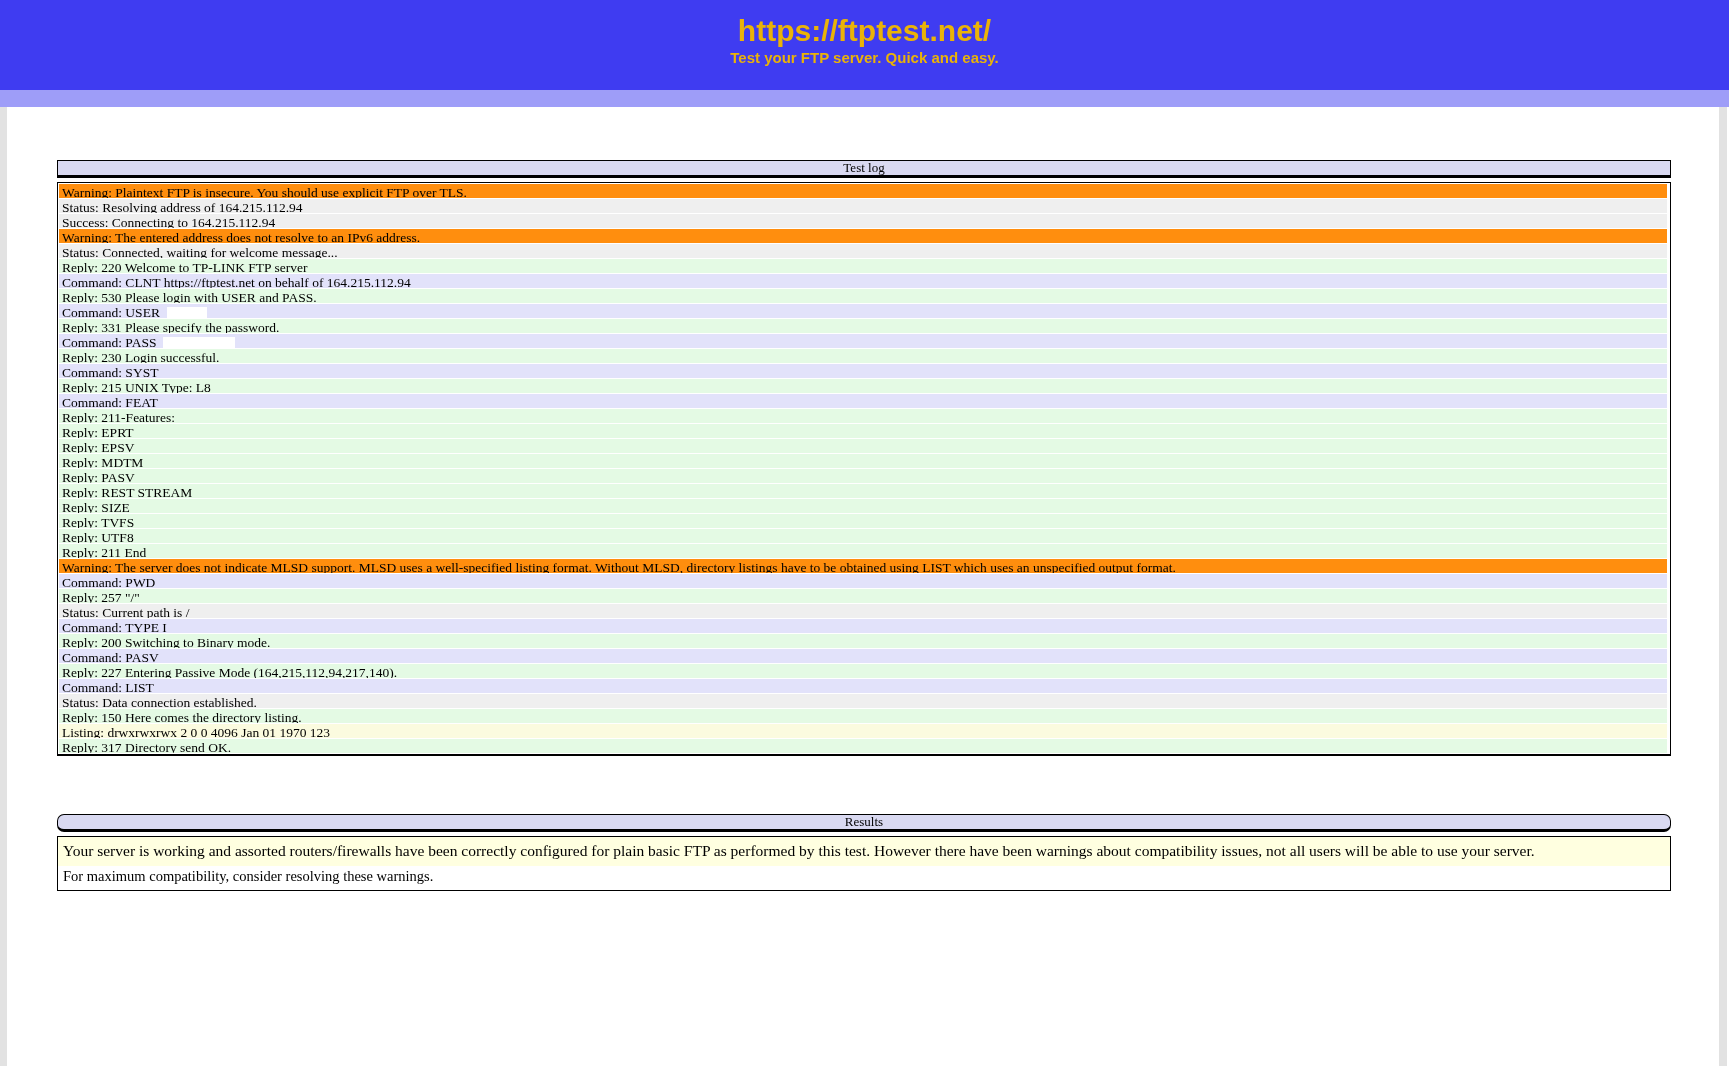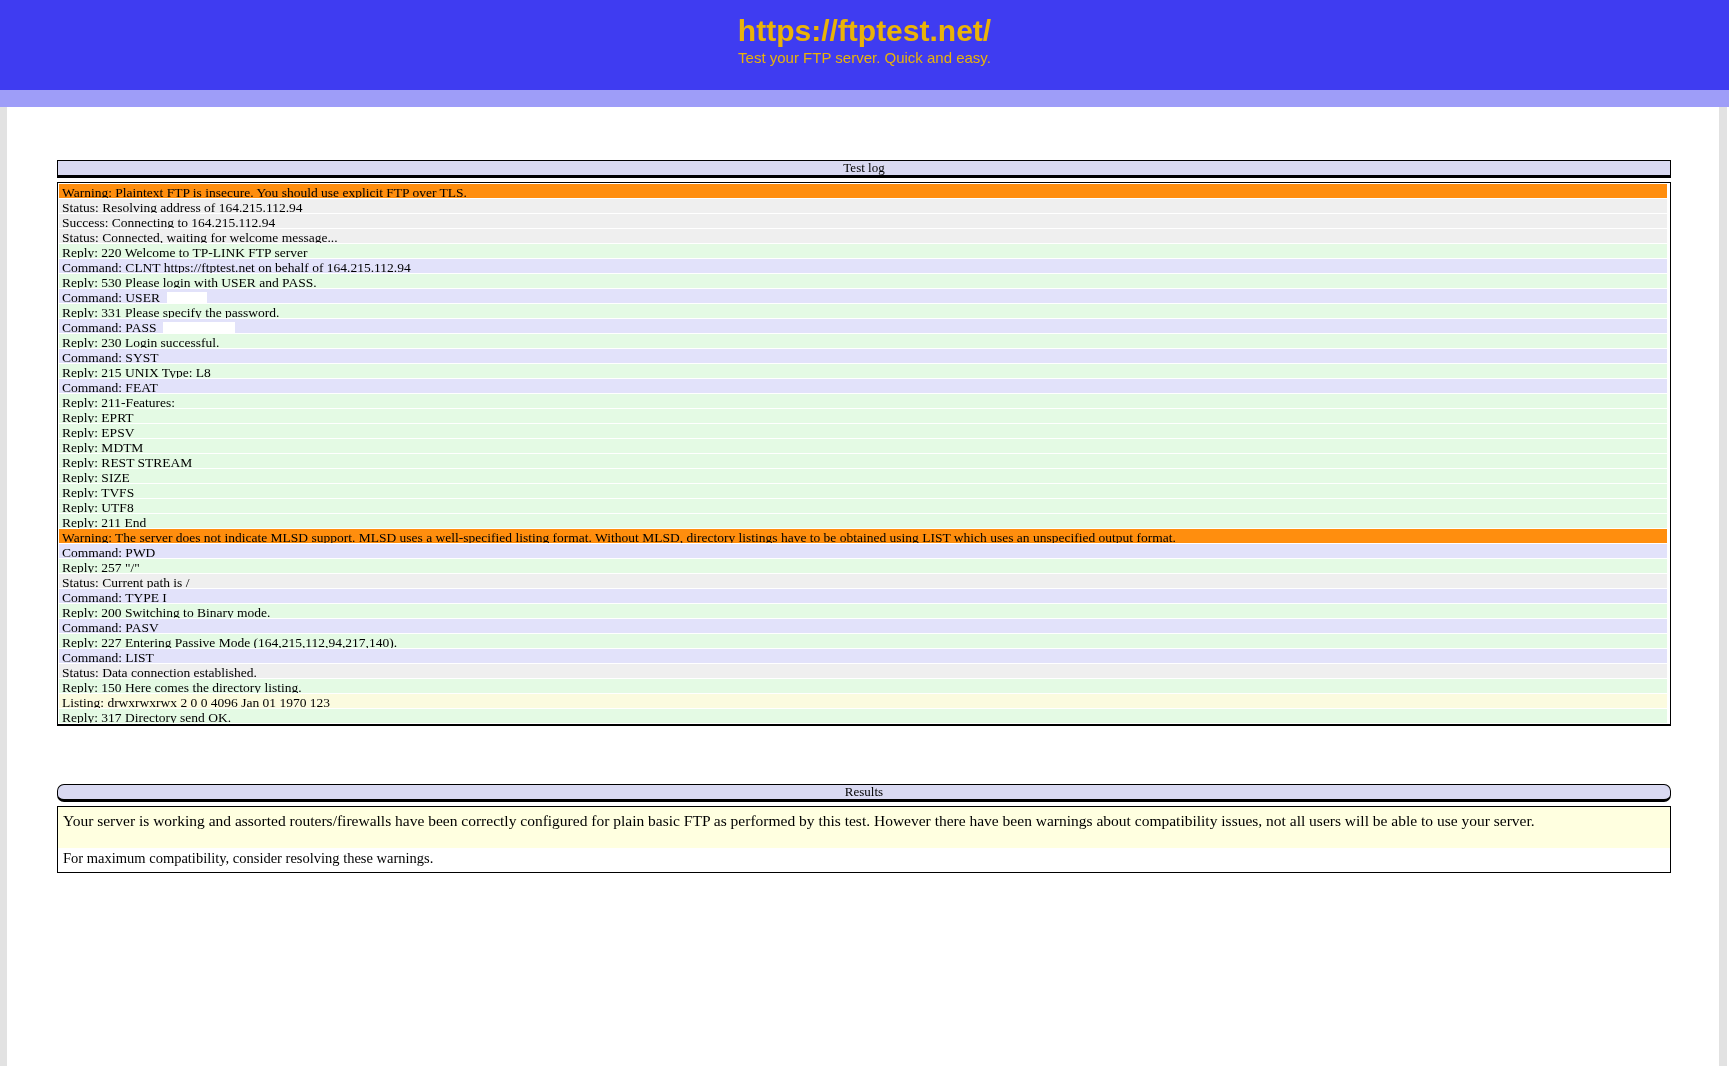--- a/index.html
+++ b/index.html
@@ -9,21 +9,21 @@
   }
   
   .site-header{
     height:90px;background:#3f3cf1;text-align:center;
     font-family:"Liberation Sans", sans-serif;color:#eab308;
   }
   .site-title{
     padding-top:14px;font-size:30px;font-weight:bold;line-height:33px;
   }
   .site-subtitle{
-    font-size:15px;font-weight:normal;line-height:18px;margin-top:2px;
+    font-size:15px;font-weight:bold;line-height:18px;margin-top:2px;
   }
   .header-strip{height:17px;background:#9e9df8;}
   
   .gutter{position:absolute;top:107px;bottom:0;background:#e2e2e2;}
   .gutter-left{left:0;width:7px;}
   .gutter-right{right:2px;width:8px;}
   
   .main{margin-left:57px;width:1614px;}
   .caption-bar{
     margin-top:53px;
@@ -47,21 +47,21 @@
   .row-command{background:#e2e2fa;}
   .row-listing{background:#fbfbdf;}
   .redacted{
     display:inline-block;background:#fff;height:14px;vertical-align:middle;
     margin-left:7px;
   }
   .results-box{
     margin-top:4px;border:1px solid #000;
   }
   .results-summary{
-    background:#ffffe0;padding:4px 5px 17px 5px;
+    background:#ffffe0;padding:4px 5px 5px 5px;
     font-size:15.5px;line-height:19.5px;
   }
   .results-note{
     padding:2px 5px 5px 5px;font-size:14.5px;line-height:17px;
   }
 </style>
 </head>
 <body>
 
 <div class="site-header">
@@ -78,20 +78,21 @@
   <div class="caption-bar">Test log</div>
 
   <div class="log-box">
 
       <div class="log-row row-warning"><span class="row-text">Warning: Plaintext FTP is insecure. You should use explicit FTP over TLS.</span></div>
 
       <div class="log-row row-status"><span class="row-text">Status: Resolving address of 164.215.112.94</span></div>
 
       <div class="log-row row-status"><span class="row-text">Success: Connecting to 164.215.112.94</span></div>
 
+      <div class="log-row row-warning"><span class="row-text">Warning: The entered address does not resolve to an IPv6 address.</span></div>
 
       <div class="log-row row-status"><span class="row-text">Status: Connected, waiting for welcome message...</span></div>
 
       <div class="log-row row-reply"><span class="row-text">Reply: 220 Welcome to TP-LINK FTP server</span></div>
 
       <div class="log-row row-command"><span class="row-text">Command: CLNT https://ftptest.net on behalf of 164.215.112.94</span></div>
 
       <div class="log-row row-reply"><span class="row-text">Reply: 530 Please login with USER and PASS.</span></div>
 
       <div class="log-row row-command"><span class="row-text">Command: USER</span><span class="redacted" style="width: 40px;"></span></div>
@@ -109,20 +110,21 @@
       <div class="log-row row-command"><span class="row-text">Command: FEAT</span></div>
 
       <div class="log-row row-reply"><span class="row-text">Reply: 211-Features:</span></div>
 
       <div class="log-row row-reply"><span class="row-text">Reply: EPRT</span></div>
 
       <div class="log-row row-reply"><span class="row-text">Reply: EPSV</span></div>
 
       <div class="log-row row-reply"><span class="row-text">Reply: MDTM</span></div>
 
+      <div class="log-row row-reply"><span class="row-text">Reply: PASV</span></div>
 
       <div class="log-row row-reply"><span class="row-text">Reply: REST STREAM</span></div>
 
       <div class="log-row row-reply"><span class="row-text">Reply: SIZE</span></div>
 
       <div class="log-row row-reply"><span class="row-text">Reply: TVFS</span></div>
 
       <div class="log-row row-reply"><span class="row-text">Reply: UTF8</span></div>
 
       <div class="log-row row-reply"><span class="row-text">Reply: 211 End</span></div>

